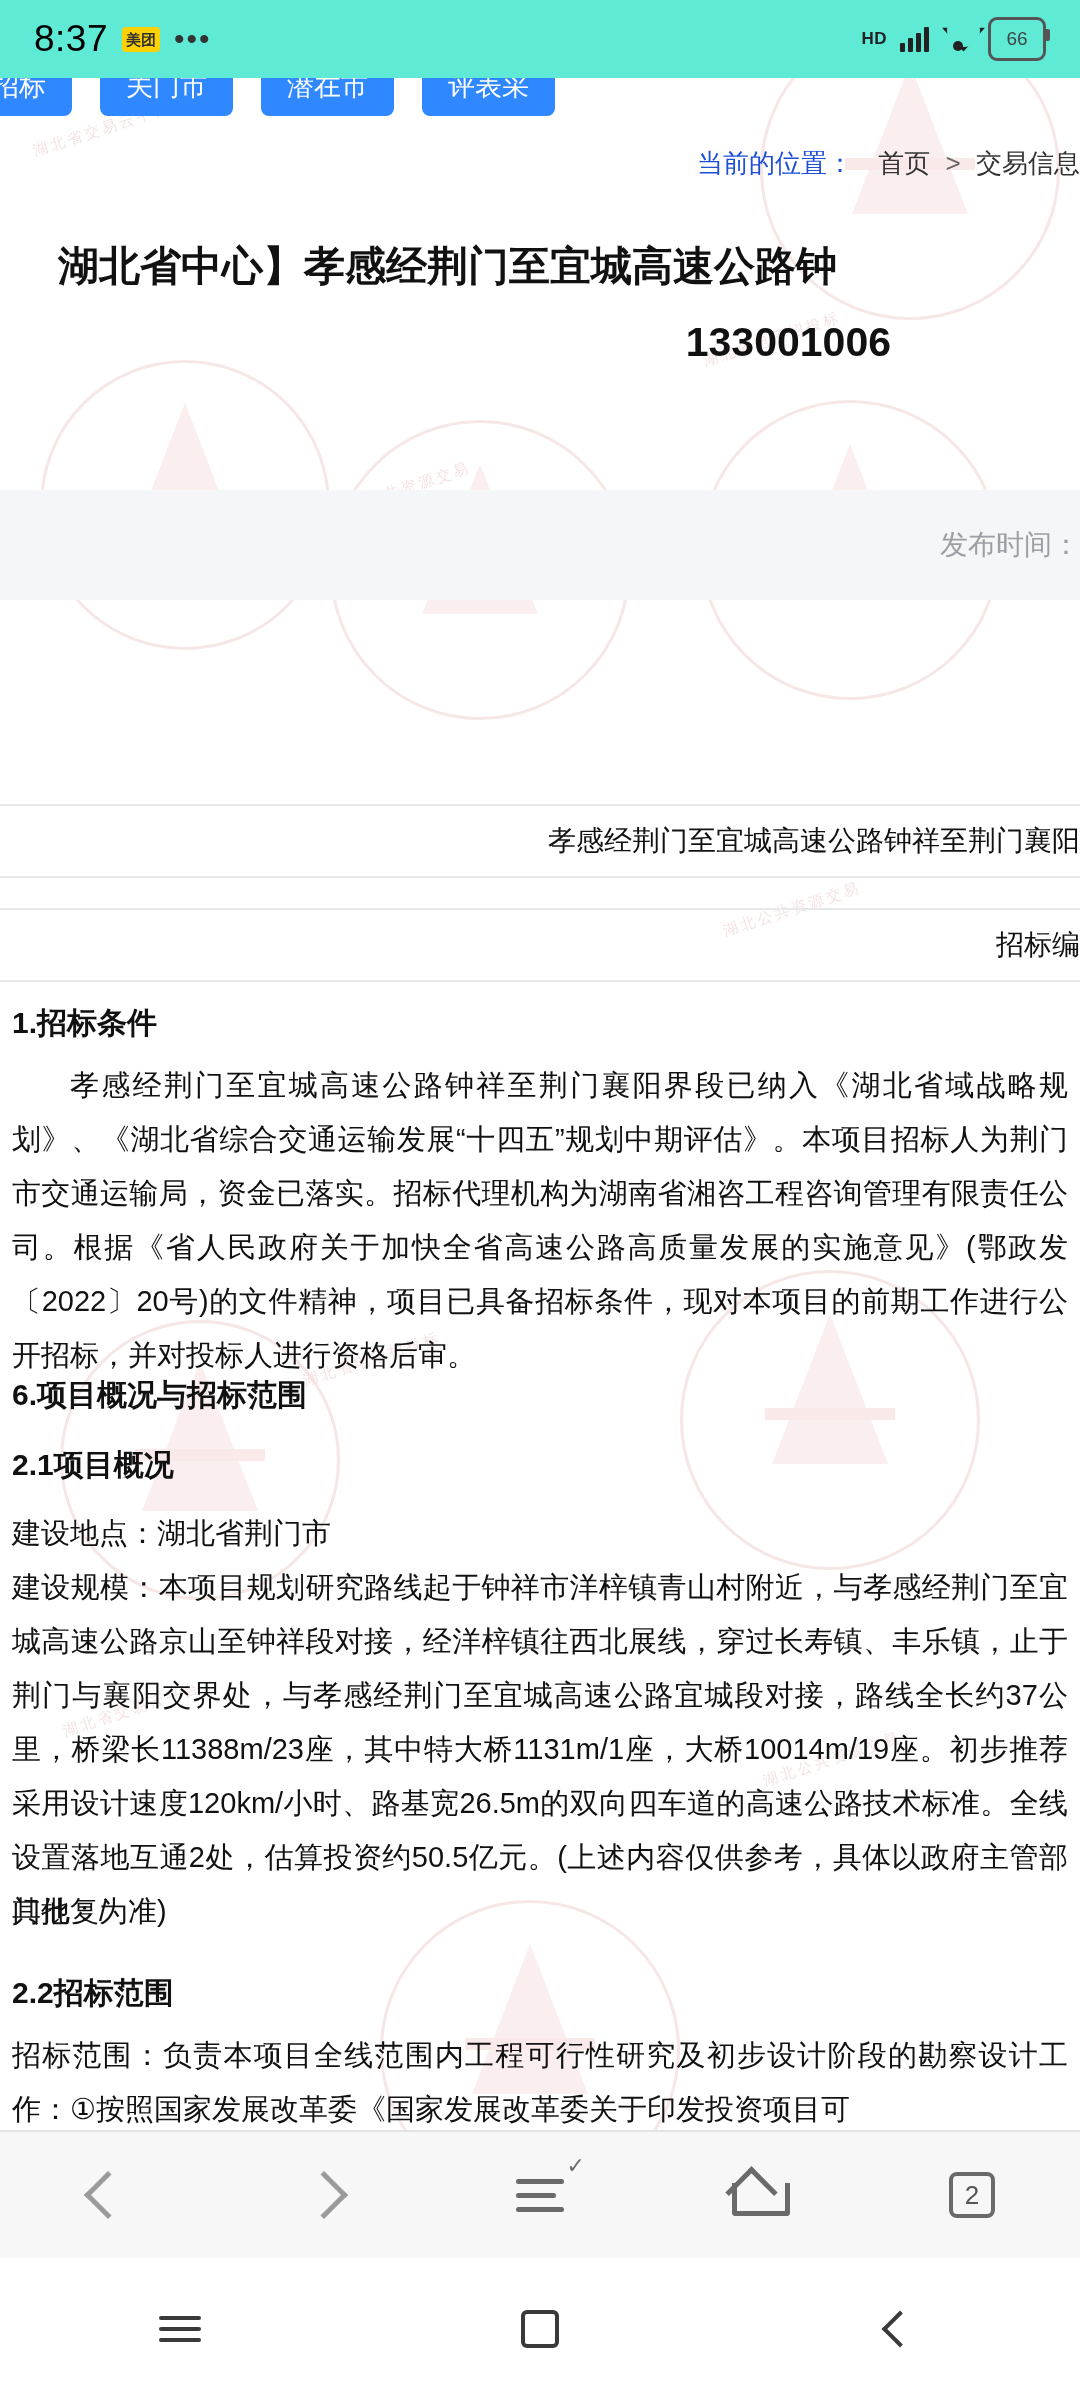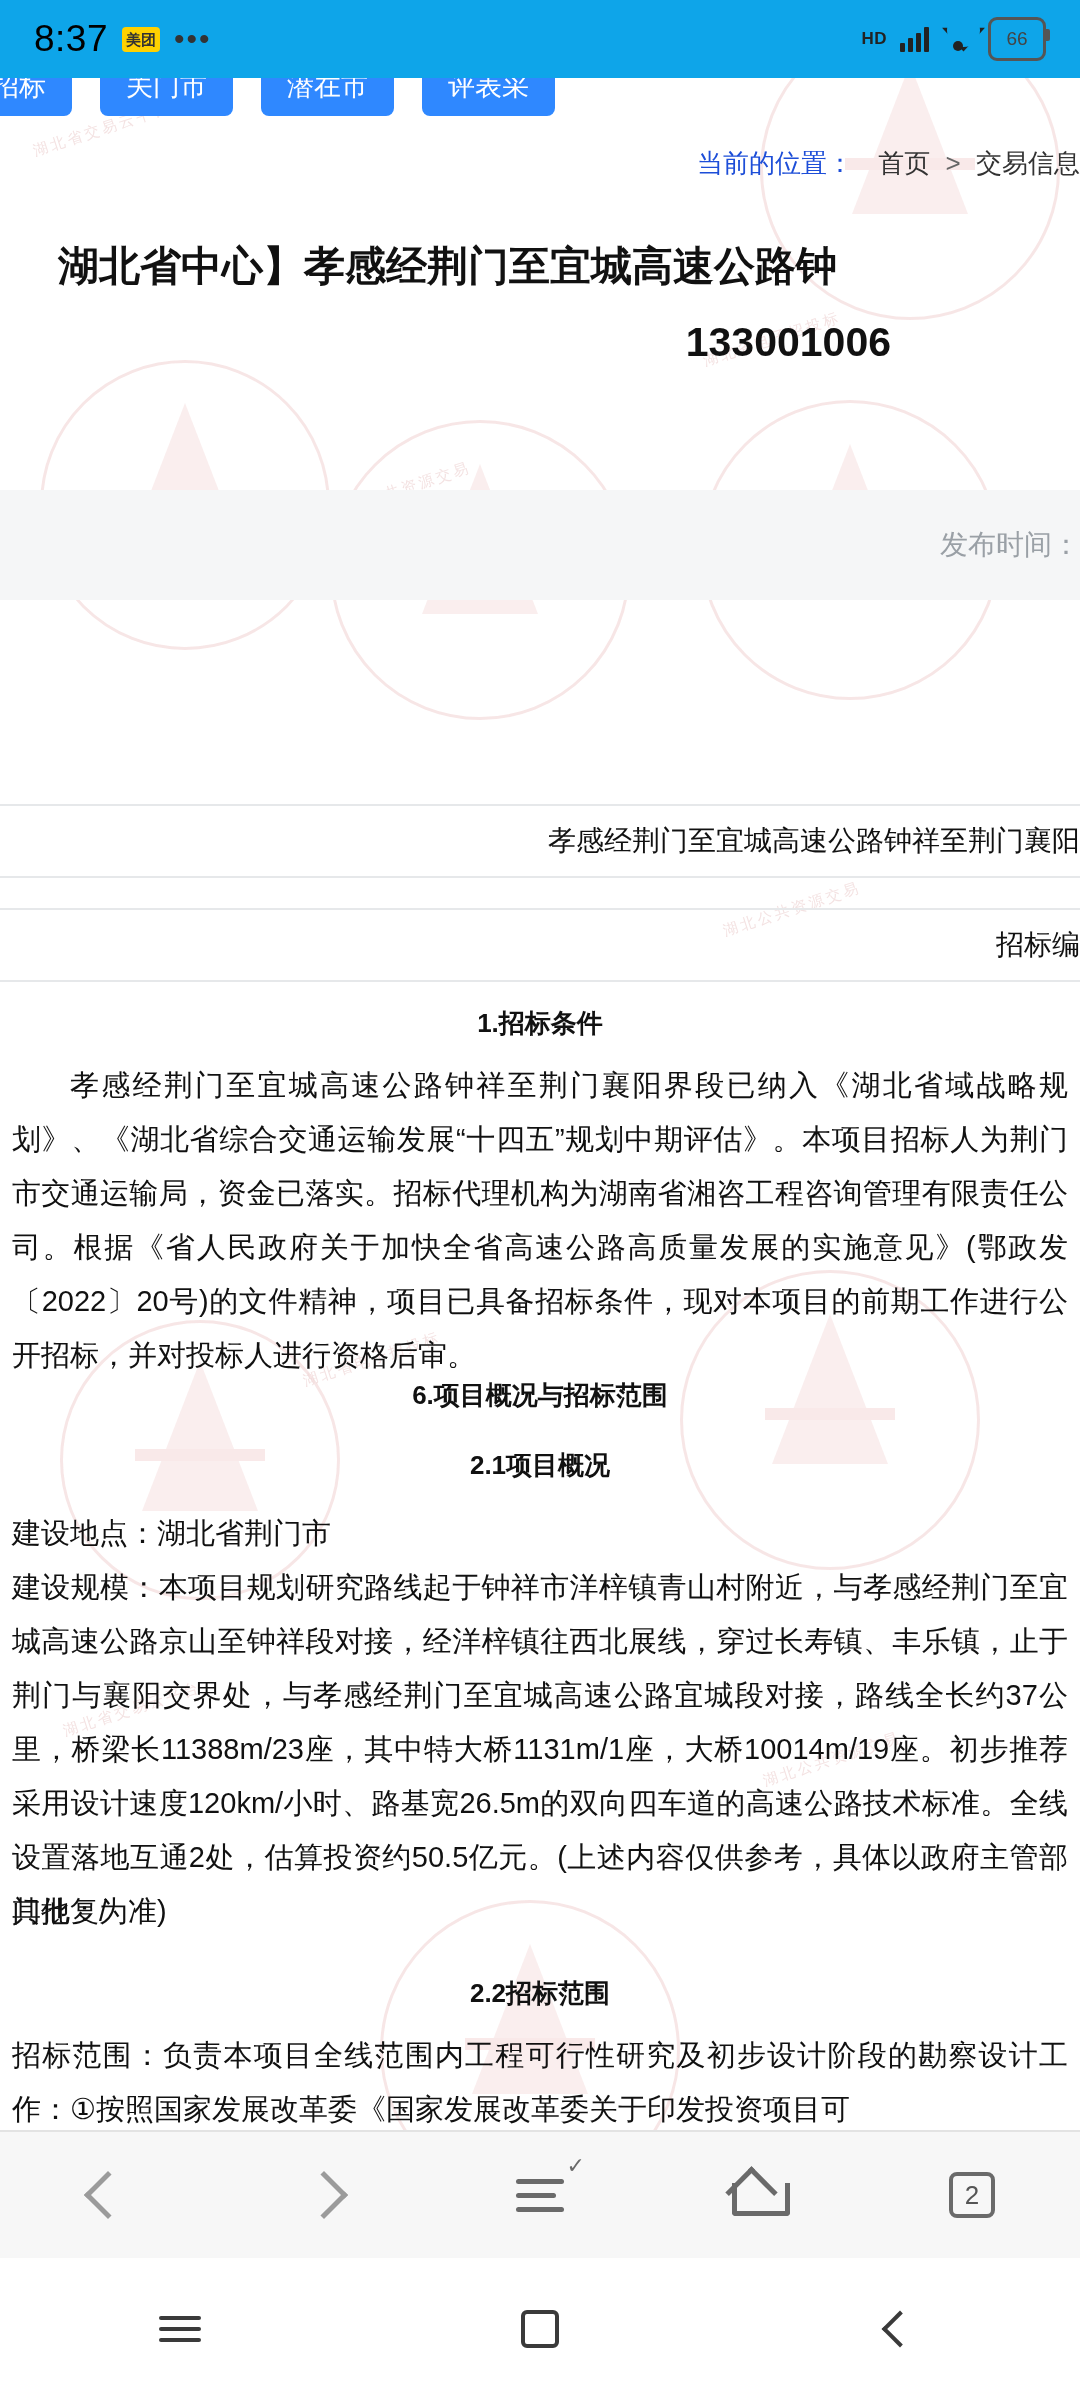--- a/index.html
+++ b/index.html
@@ -13,21 +13,21 @@
     position: relative;
     width: 1080px; height: 2400px;
     background: #ffffff;
     overflow: hidden;
   }
 
   
   .statusbar {
     position: absolute; top: 0; left: 0;
     width: 1080px; height: 78px;
-    background: #0ea5e9;
+    background: #5eead4;
     display: flex; align-items: center;
     padding: 16px 34px;
     z-index: 40;
   }
   .status-left { display: flex; align-items: center; gap: 14px; }
   .status-time { font-size: 37px; color: #000; letter-spacing: .5px; }
   .meituan-badge {
     background: #FFD100; color: #333;
     font-size: 15px; line-height: 1;
     padding: 5px 4px 5px 4px; border-radius: 4px;
@@ -169,21 +169,21 @@
   .row-a { top: 726px; height: 74px; }
   .row-b { top: 830px; height: 74px; }
 
   .body-text {
     position: absolute; left: 0; width: 1080px;
     padding: 0 12px;
     color: #111;
     font-size: 29px;
     line-height: 54px;
   }
-  .h-sec { font-weight: bold; font-size: 26px; text-align: center; }
+  .h-sec { font-weight: bold; font-size: 30px; }
   .indent { text-indent: 58px; }
   .justify { text-align: justify; }
 
   
   .browser-bar {
     position: absolute; bottom: 142px; left: 0;
     width: 1080px; height: 128px;
     background: #f7f7f7;
     border-top: 2px solid #e3e3e3;
     display: flex; align-items: center; justify-content: space-around;

